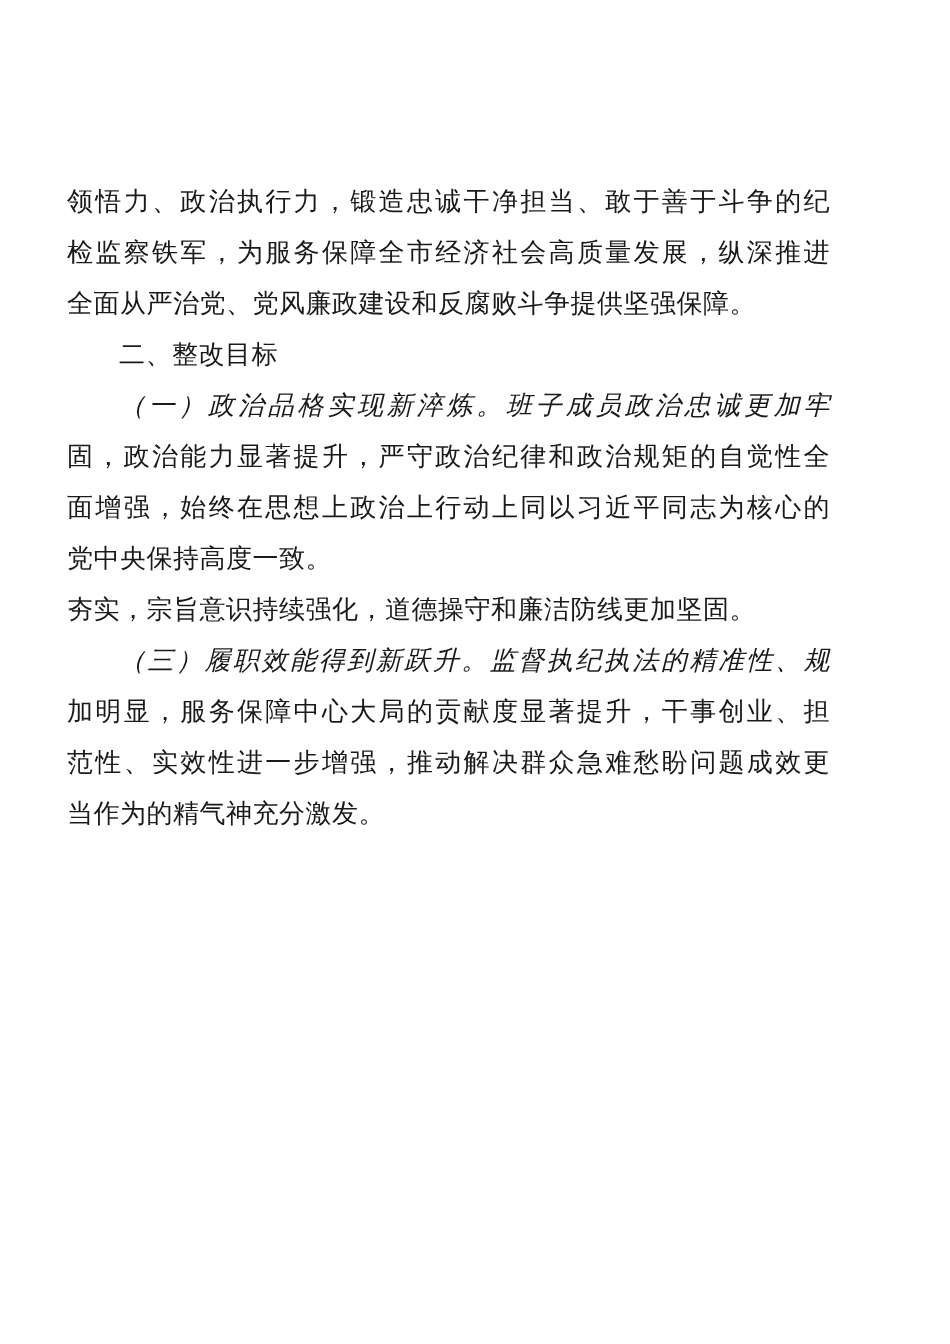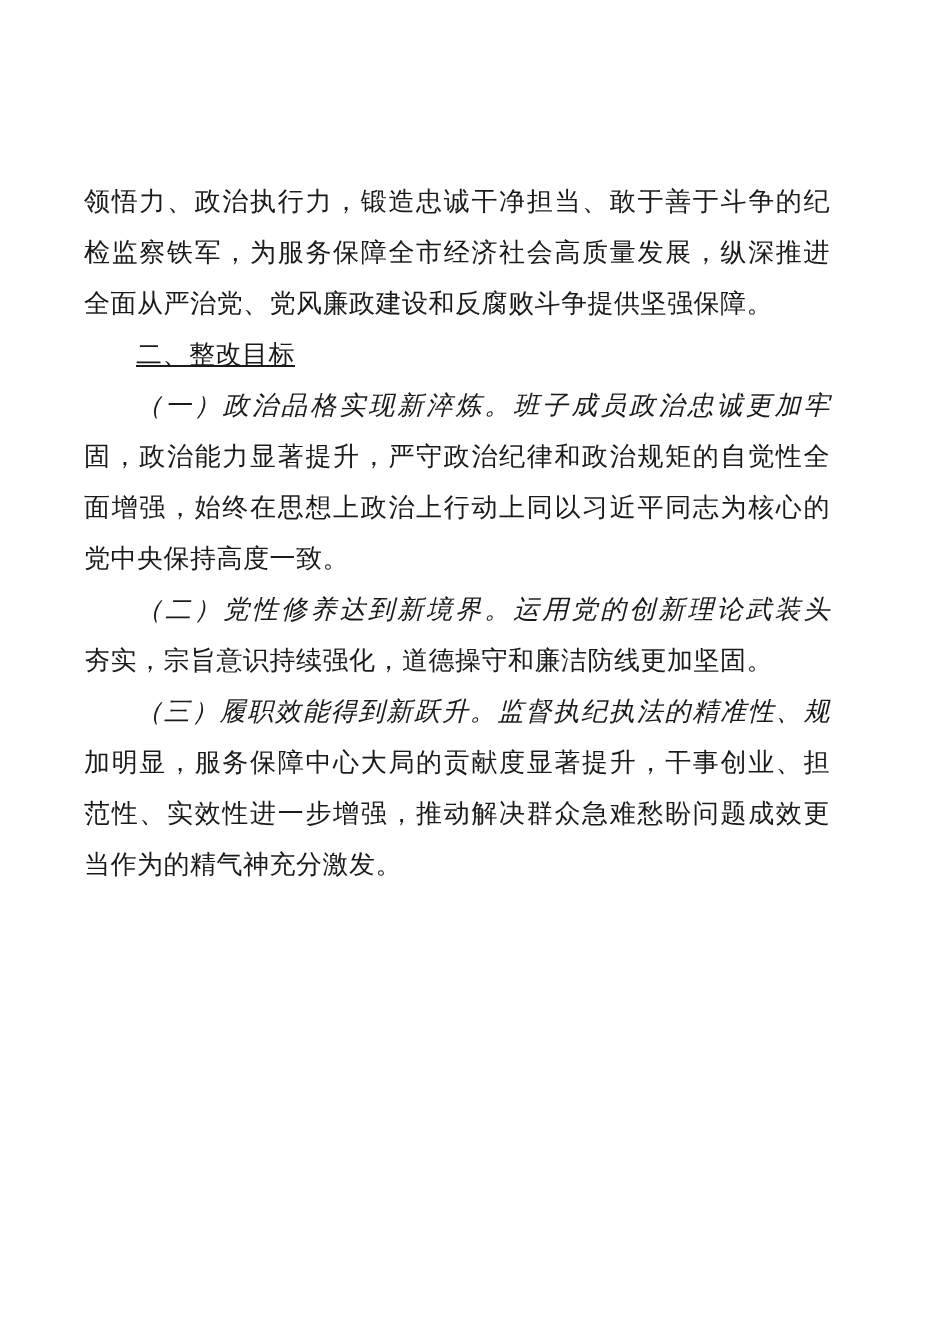--- a/index.html
+++ b/index.html
@@ -10,21 +10,21 @@
   body {
     width: 950px;
     height: 1344px;
     overflow: hidden;
     font-family: "Liberation Sans", "DejaVu Sans", sans-serif;
   }
   .page {
     box-sizing: border-box;
     width: 950px;
     height: 952px;
-    padding: 176px 120px 0 84px;
+    padding: 176px 120px 0 67px;
     background: #ffffff;
     color: #1a1a1a;
   }
   .doc-block {
     margin: 0;
     padding: 0;
   }
   .ln {
     font-size: 26px;
     line-height: 51px;
@@ -40,21 +40,20 @@
     text-indent: 2em;
     font-style: italic;
   }
   .heading-ln {
     font-size: 26px;
     line-height: 51px;
     letter-spacing: 0.5px;
     text-align: left;
     text-align-last: left;
     text-indent: 2em;
-    text-decoration: underline;
   }
 </style>
 </head>
 <body>
 
 <div class="page">
 
   <div class="doc-block">
     <div class="ln">领悟力、政治执行力，锻造忠诚干净担当、敢于善于斗争的纪</div>
     <div class="ln">检监察铁军，为服务保障全市经济社会高质量发展，纵深推进</div>
@@ -66,21 +65,20 @@
   </div>
 
   <div class="doc-block">
     <div class="ln ln-indent">（一）政治品格实现新淬炼。班子成员政治忠诚更加牢</div>
     <div class="ln">固，政治能力显著提升，严守政治纪律和政治规矩的自觉性全</div>
     <div class="ln">面增强，始终在思想上政治上行动上同以习近平同志为核心的</div>
     <div class="ln ln-last">党中央保持高度一致。</div>
   </div>
 
   <div class="doc-block">
-    <div class="ln ln-indent">（二）党性修养达到新境界。运用党的创新理论武装头</div>
     <div class="ln ln-last">夯实，宗旨意识持续强化，道德操守和廉洁防线更加坚固。</div>
   </div>
 
   <div class="doc-block">
     <div class="ln ln-indent">（三）履职效能得到新跃升。监督执纪执法的精准性、规</div>
     <div class="ln">加明显，服务保障中心大局的贡献度显著提升，干事创业、担</div>
     <div class="ln">范性、实效性进一步增强，推动解决群众急难愁盼问题成效更</div>
     <div class="ln ln-last">当作为的精气神充分激发。</div>
   </div>
 

